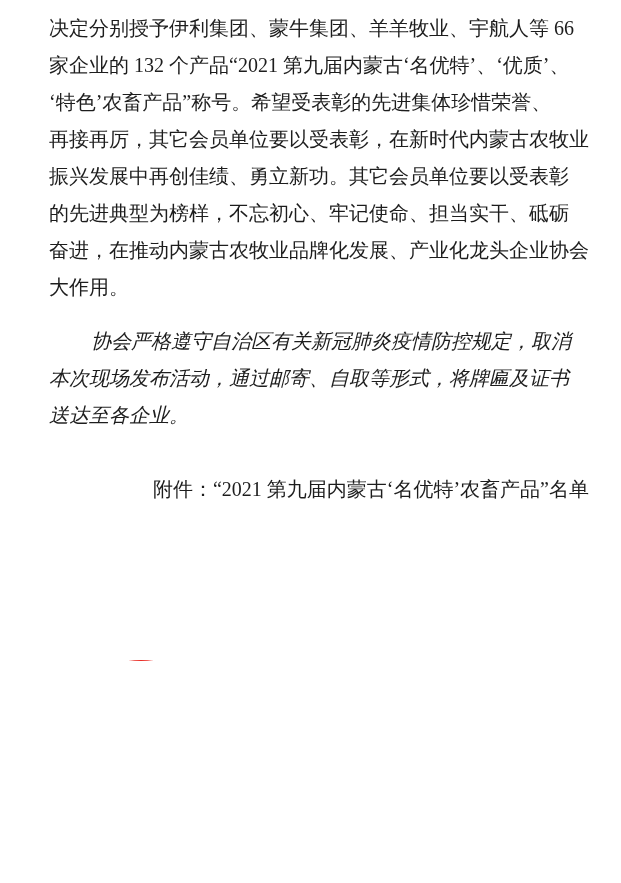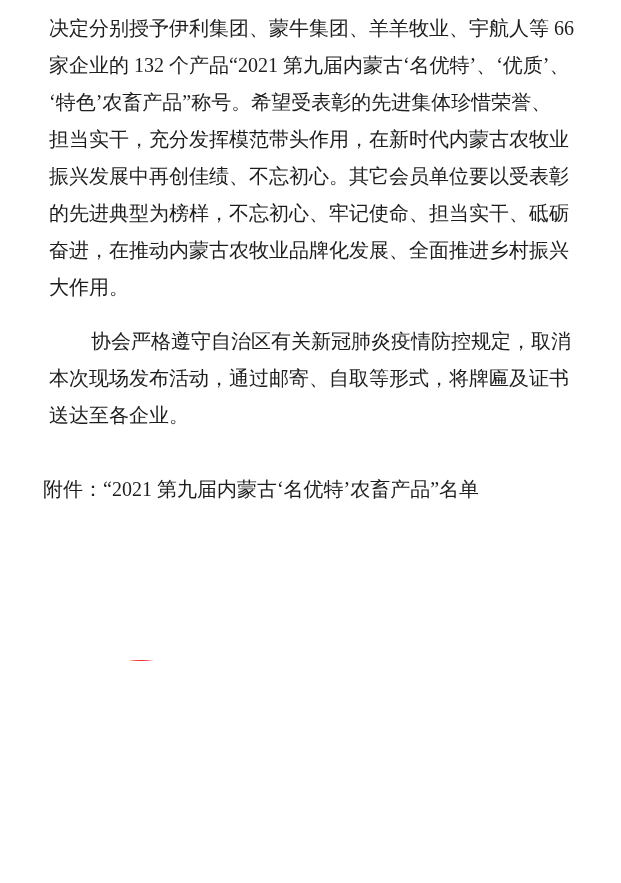--- a/index.html
+++ b/index.html
@@ -10,23 +10,23 @@
     overflow:hidden;
     font-family:"Liberation Serif","DejaVu Serif",serif;
     color:#1d1d1d;
   }
   .body-text{
     position:absolute;
     left:49px;top:10px;width:540px;
     font-size:20px;line-height:37px;
   }
   .line{white-space:nowrap;}
-  .para2{margin-top:17px;}
+  .para2{margin-top:17px;font-style:italic;}
   .indent{padding-left:42px;}
-  .attachment{margin-top:37px;margin-left:-6px;}
+  .attachment{margin-top:37px;margin-left:-6px;text-align:right;}
   .sig{
     position:absolute;
     font-size:21px;line-height:1.2;
     letter-spacing:4px;
     color:#141414;
     white-space:nowrap;
     z-index:1;
   }
   .sig-date{letter-spacing:0.5px;}
   .stamp{
@@ -40,24 +40,24 @@
 </style>
 </head>
 <body>
 
 <div class="page">
 
   <div class="body-text">
     <div class="line">决定分别授予伊利集团、蒙牛集团、羊羊牧业、宇航人等 66</div>
     <div class="line">家企业的 132 个产品“2021 第九届内蒙古‘名优特’、‘优质’、</div>
     <div class="line">‘特色’农畜产品”称号。希望受表彰的先进集体珍惜荣誉、</div>
-    <div class="line">担当实干，充分发挥模范带头作用，在新时代内蒙古农牧业</div>
-    <div class="line">振兴发展中再创佳绩、不忘初心。其它会员单位要以受表彰</div>
+    <div class="line">再接再厉，其它会员单位要以受表彰，在新时代内蒙古农牧业</div>
+    <div class="line">振兴发展中再创佳绩、勇立新功。其它会员单位要以受表彰</div>
     <div class="line">的先进典型为榜样，不忘初心、牢记使命、担当实干、砥砺</div>
-    <div class="line">奋进，在推动内蒙古农牧业品牌化发展、全面推进乡村振兴</div>
+    <div class="line">奋进，在推动内蒙古农牧业品牌化发展、产业化龙头企业协会</div>
     <div class="line">大作用。</div>
     <div class="para2">
       <div class="line indent">协会严格遵守自治区有关新冠肺炎疫情防控规定，取消</div>
       <div class="line">本次现场发布活动，通过邮寄、自取等形式，将牌匾及证书</div>
       <div class="line">送达至各企业。</div>
     </div>
     <div class="line attachment">附件：“2021 第九届内蒙古‘名优特’农畜产品”名单</div>
   </div>
 
   <div class="sig" style="left:72px;top:711px;">内蒙古农牧业</div>

